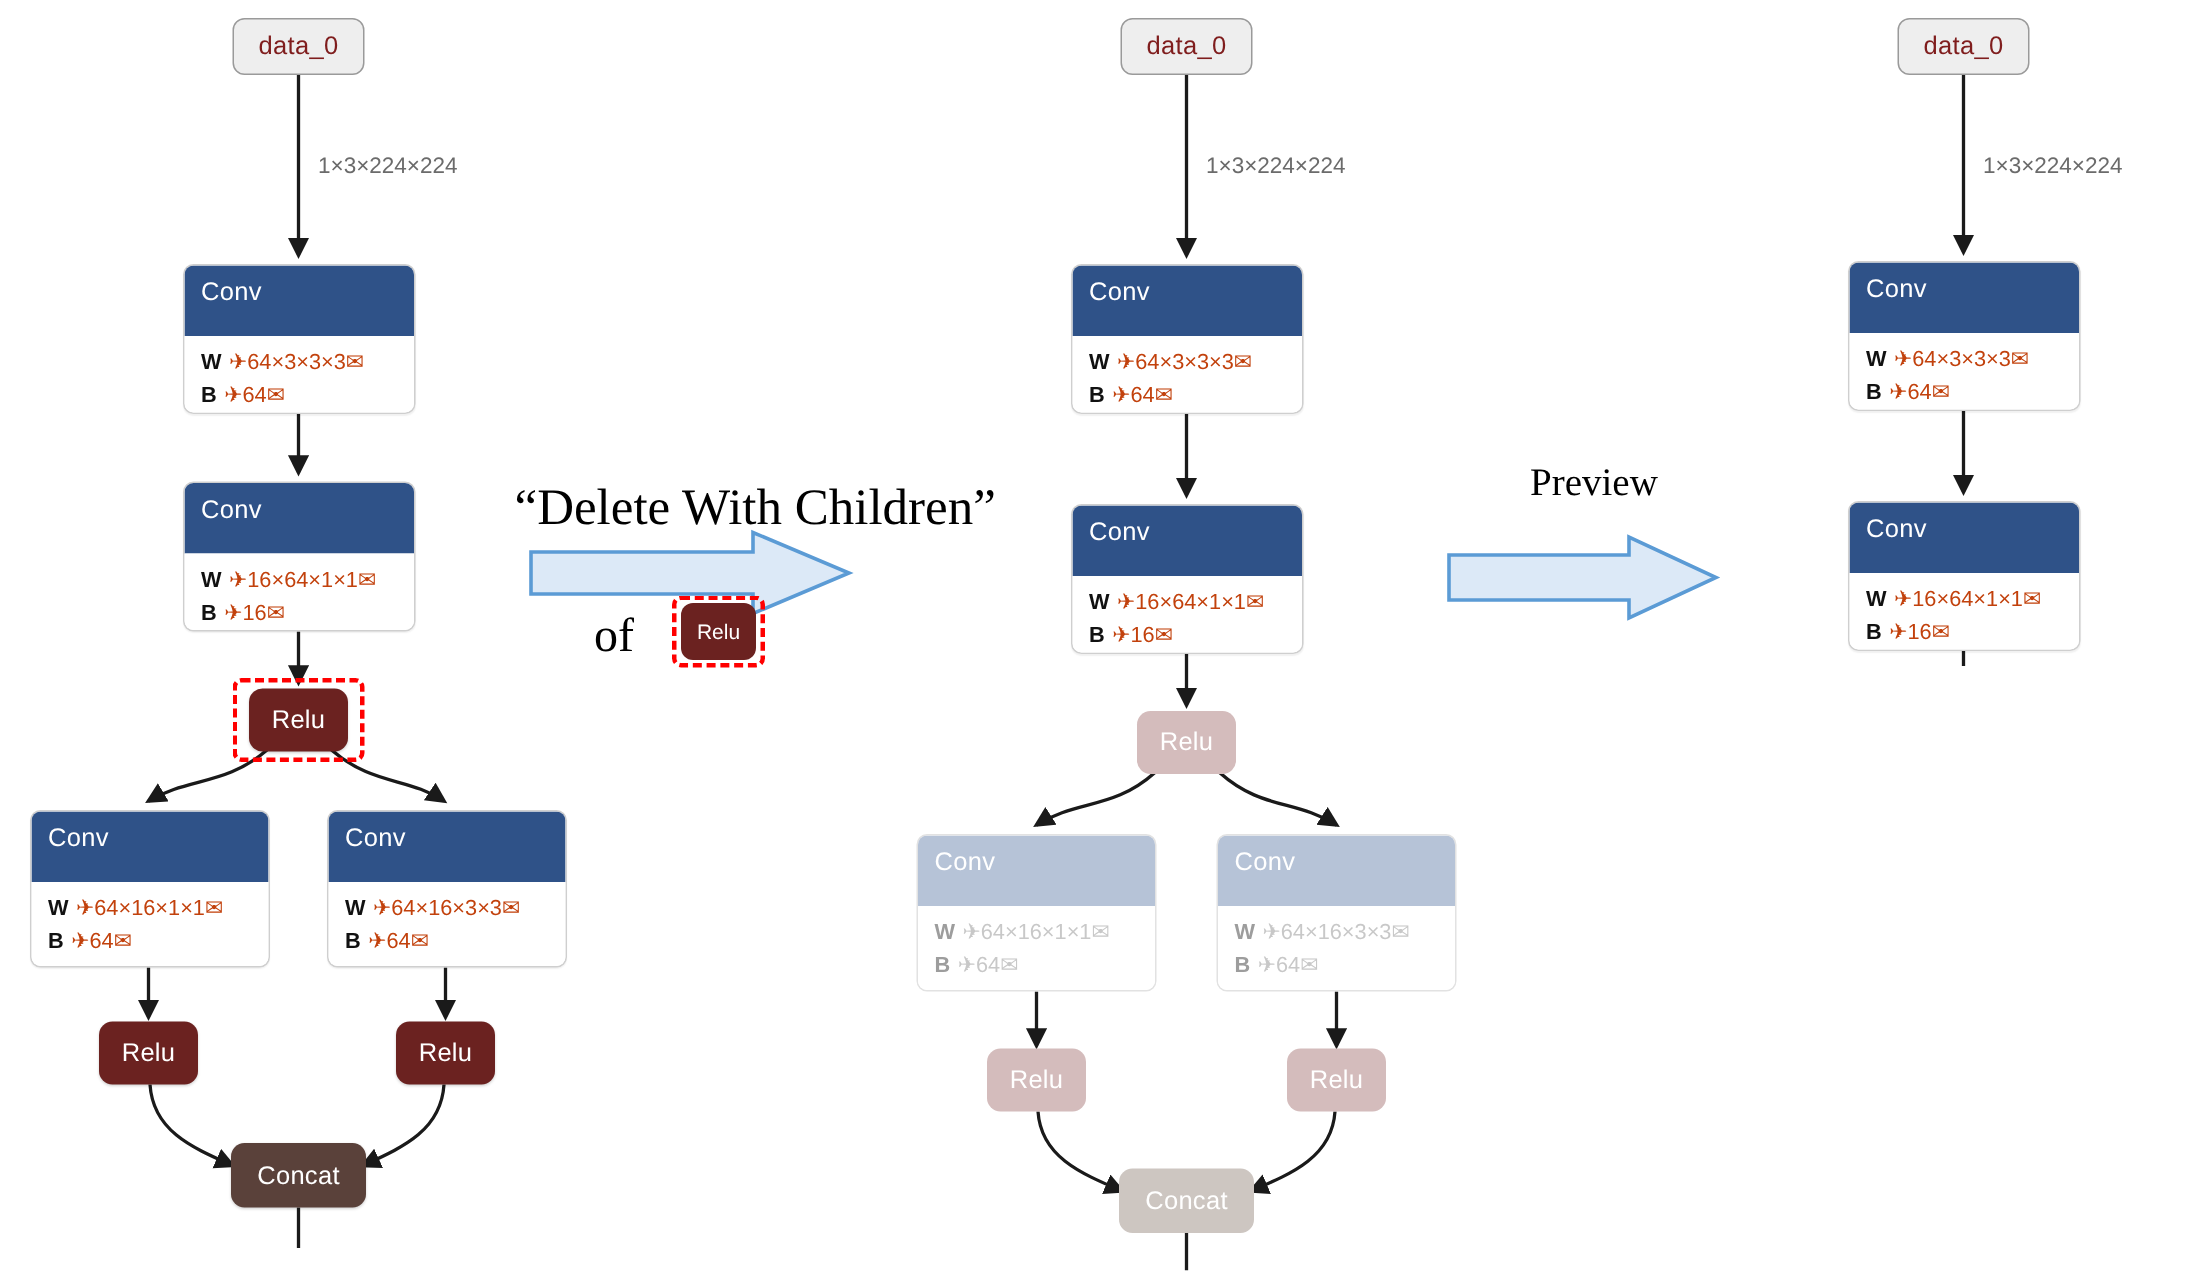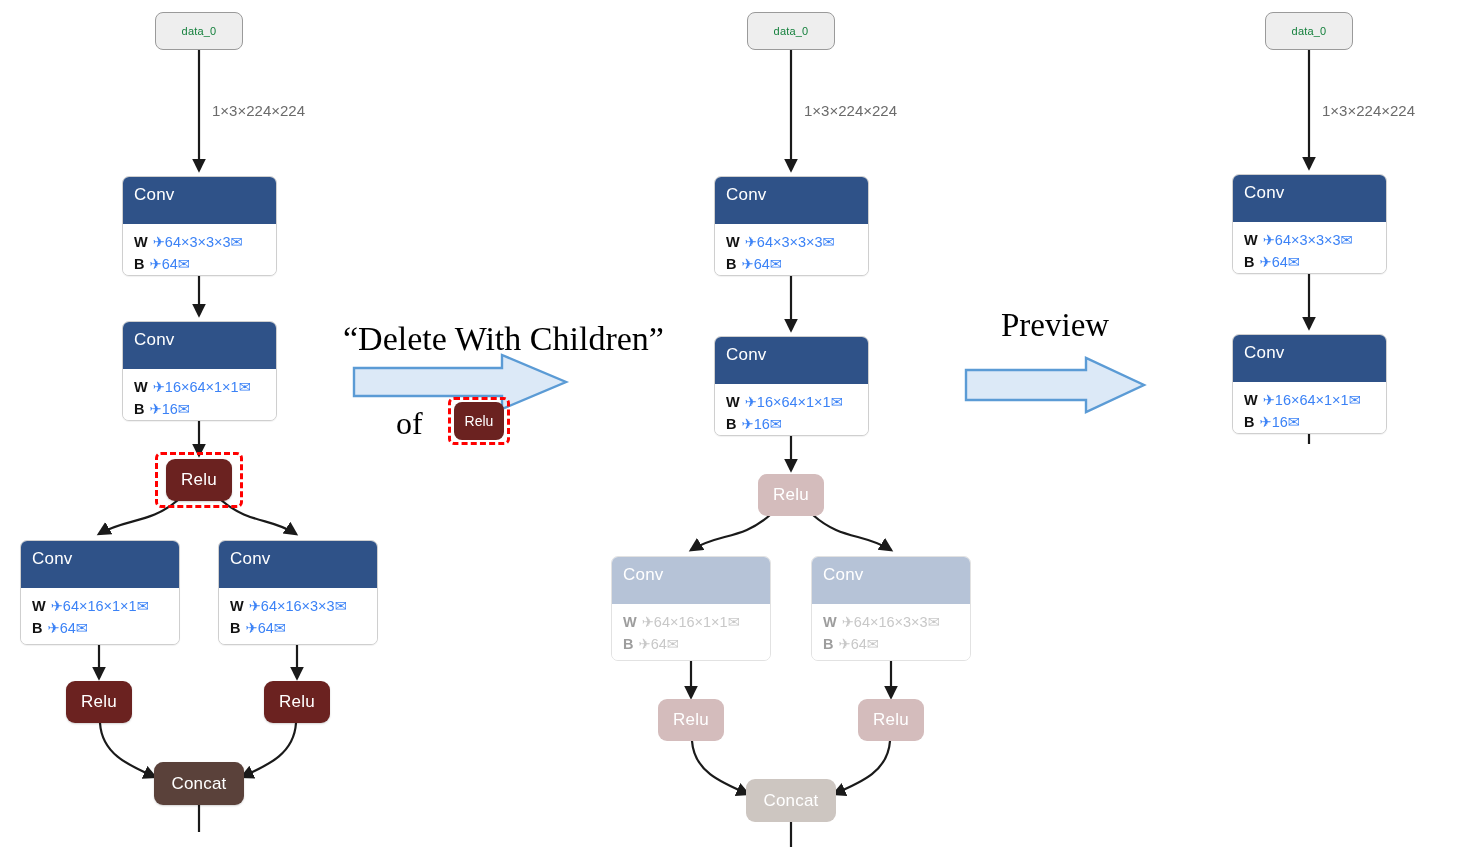--- a/index.html
+++ b/index.html
@@ -8,39 +8,39 @@
 
   .canvas{position:absolute;inset:0;}
 
   
   .node{position:absolute;box-sizing:border-box;}
 
   
   .io-node{
     background:#eeeeee;border:1px solid #9a9a9a;border-radius:8px;
     display:flex;align-items:center;justify-content:center;
-    font-size:11px;color:#15803d;letter-spacing:.2px;
+    font-size:17px;color:#7f1d1d;letter-spacing:.2px;
   }
 
   
   .op-node{
     border:1px solid #cfcfcf;border-radius:7px;background:#fff;
     overflow:hidden;box-shadow:0 1px 1px rgba(0,0,0,.06);
     display:flex;flex-direction:column;
   }
   .op-head{
     color:#ffffff;font-size:17px;line-height:1;
     padding:9px 0 21px 11px;letter-spacing:.2px;
   }
   .op-body{
     background:#fff;padding:7px 0 8px 11px;flex:1;
   }
   .attr{font-size:14.5px;color:#3a3a3a;line-height:1.55;white-space:nowrap;}
   .attr b{font-weight:bold;color:#111;margin-right:5px;}
-  .attr .ang{color:#3b82f6;}
+  .attr .ang{color:#c2410c;}
 
   
   .pill{
     border-radius:9px;display:flex;align-items:center;justify-content:center;
     color:#ffffff;font-size:17px;letter-spacing:.2px;
     box-shadow:0 1px 2px rgba(0,0,0,.18);
   }
 
   
   .faded .op-head{color:#ffffff;}
@@ -61,21 +61,21 @@
     position:absolute;font-size:15px;color:#6b6b6b;white-space:nowrap;
   }
 
   
   .anno{
     position:absolute;font-family:"Liberation Serif",serif;
     color:#000;white-space:nowrap;
   }
   .anno-quote{font-size:34px;}
   .anno-of{font-size:32px;}
-  .anno-preview{font-size:33px;}
+  .anno-preview{font-size:26px;margin-left:19px;}
 
   
   .chip{
     position:absolute;border-radius:8px;display:flex;
     align-items:center;justify-content:center;color:#fff;
     font-family:"Liberation Sans",sans-serif;font-size:14px;
   }
 
   svg.wires{position:absolute;left:0;top:0;width:1468px;height:847px;
             overflow:visible;pointer-events:none;}

